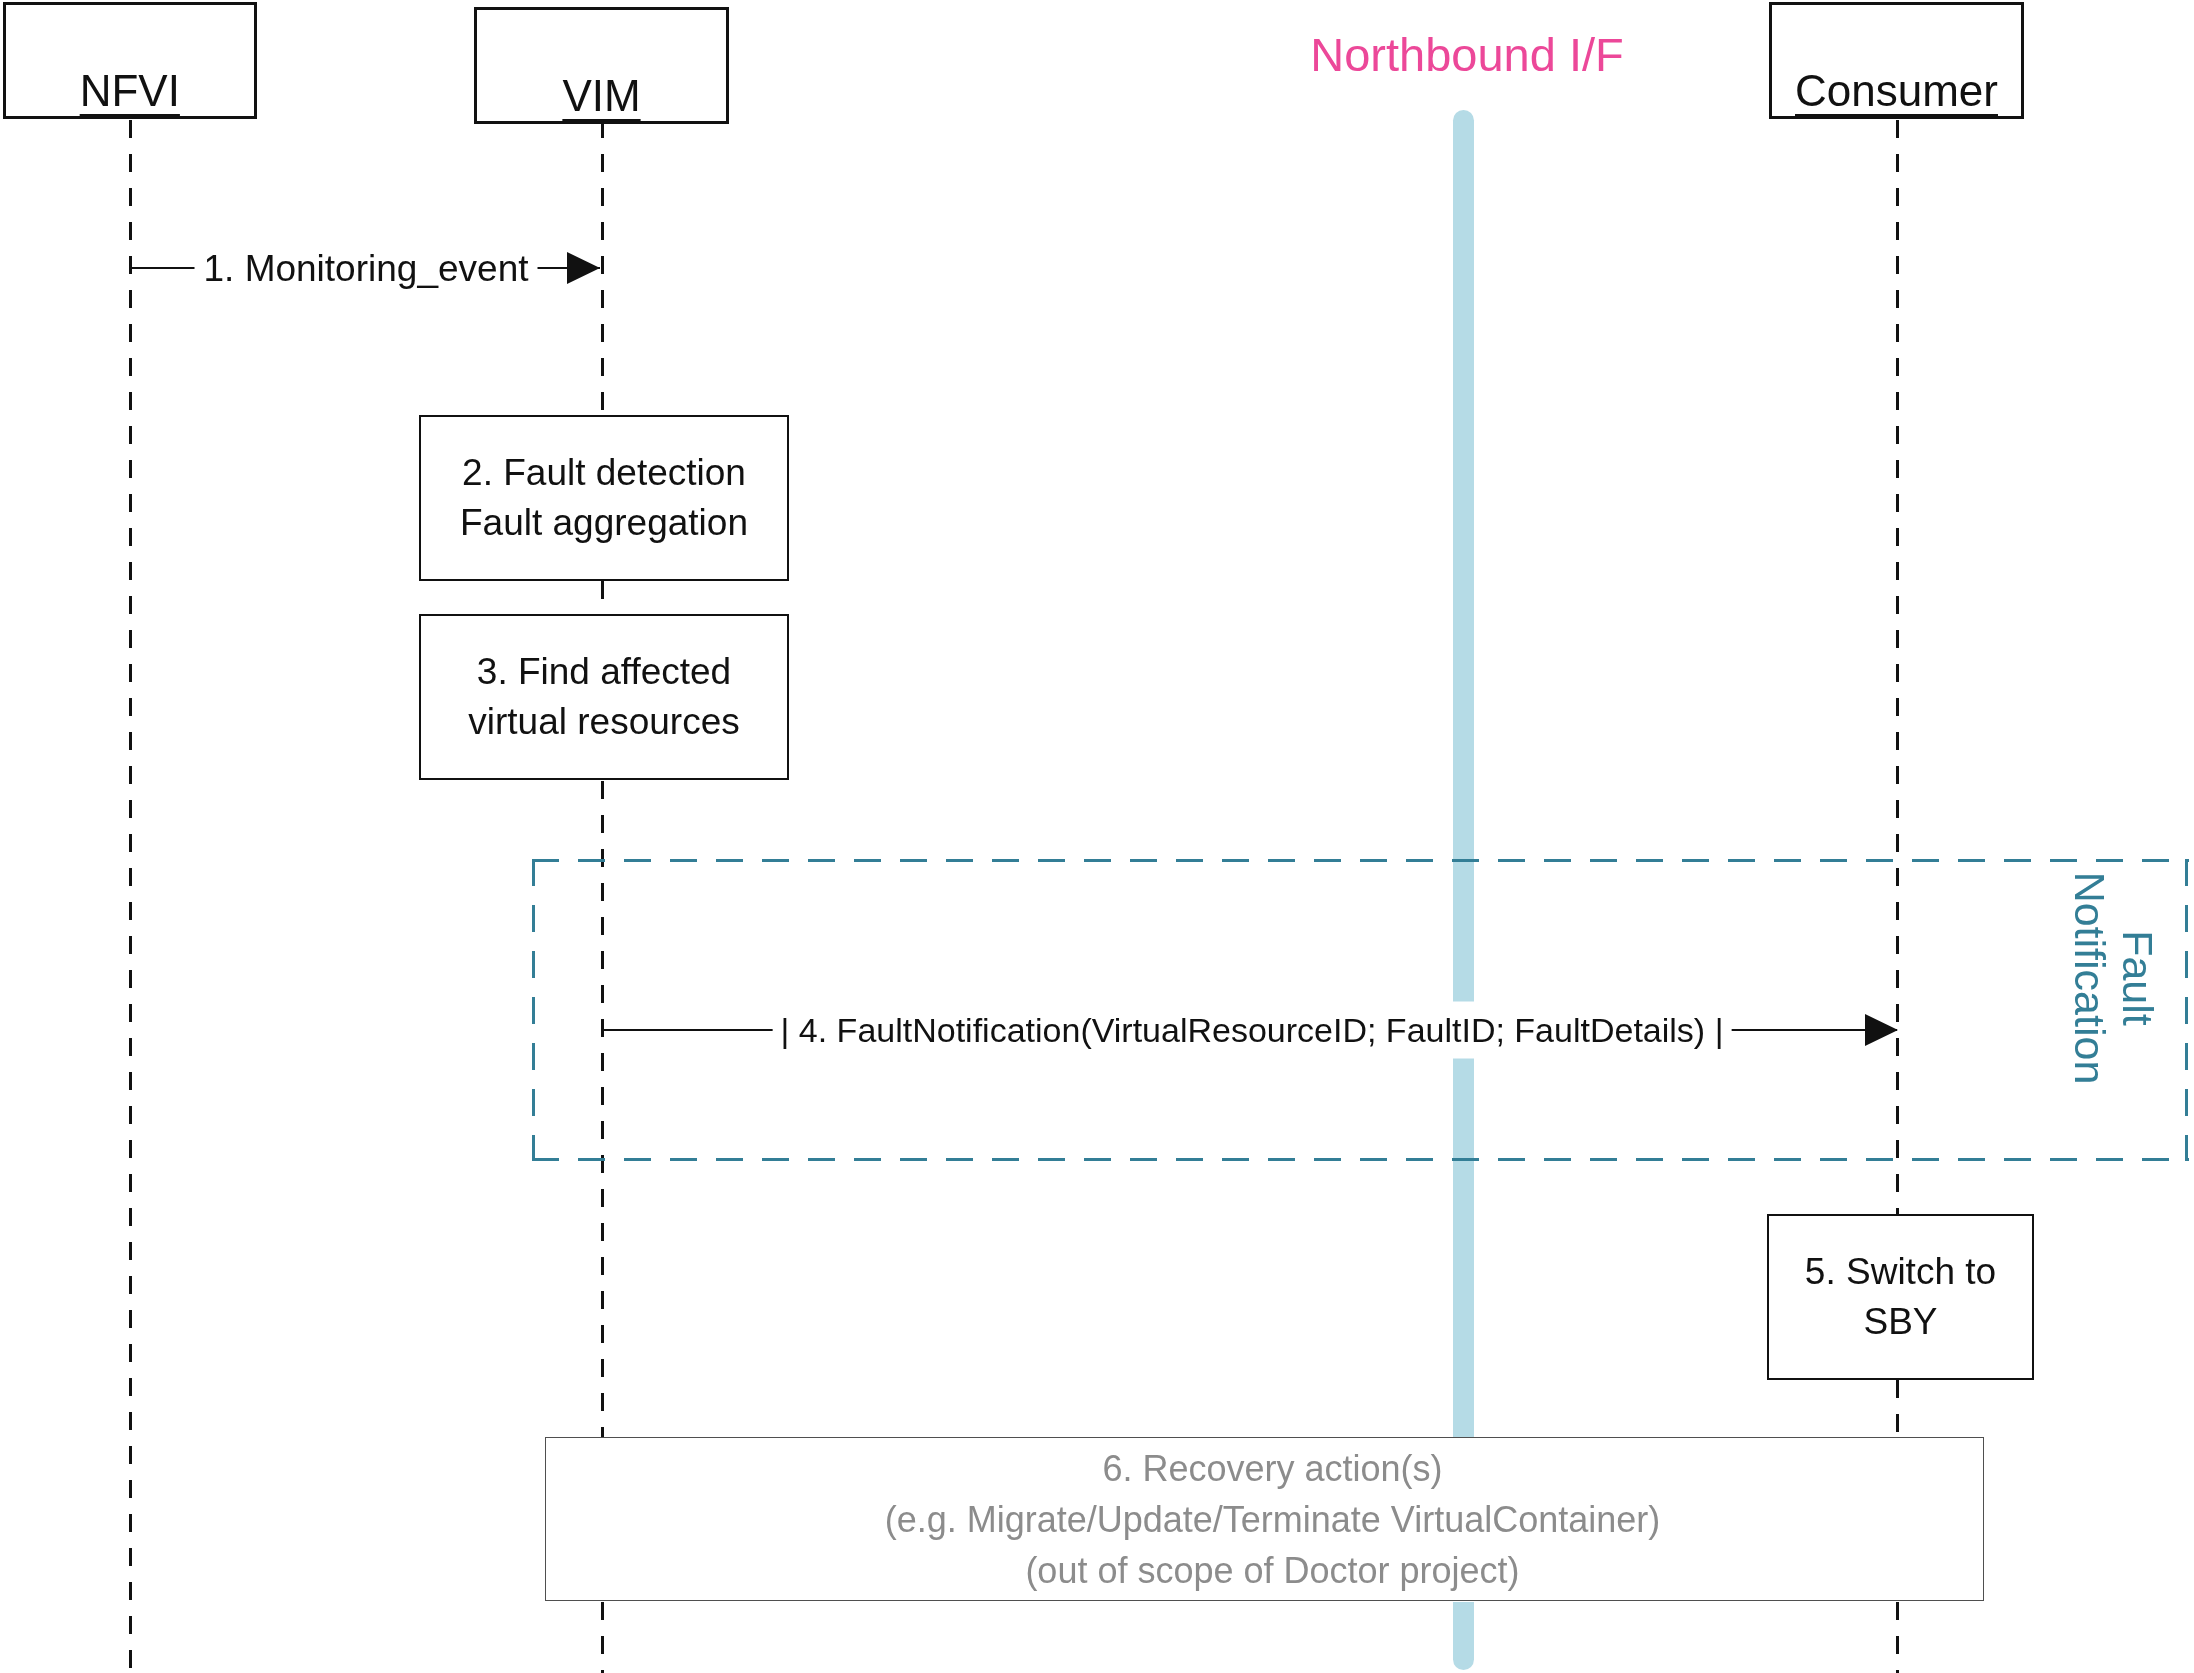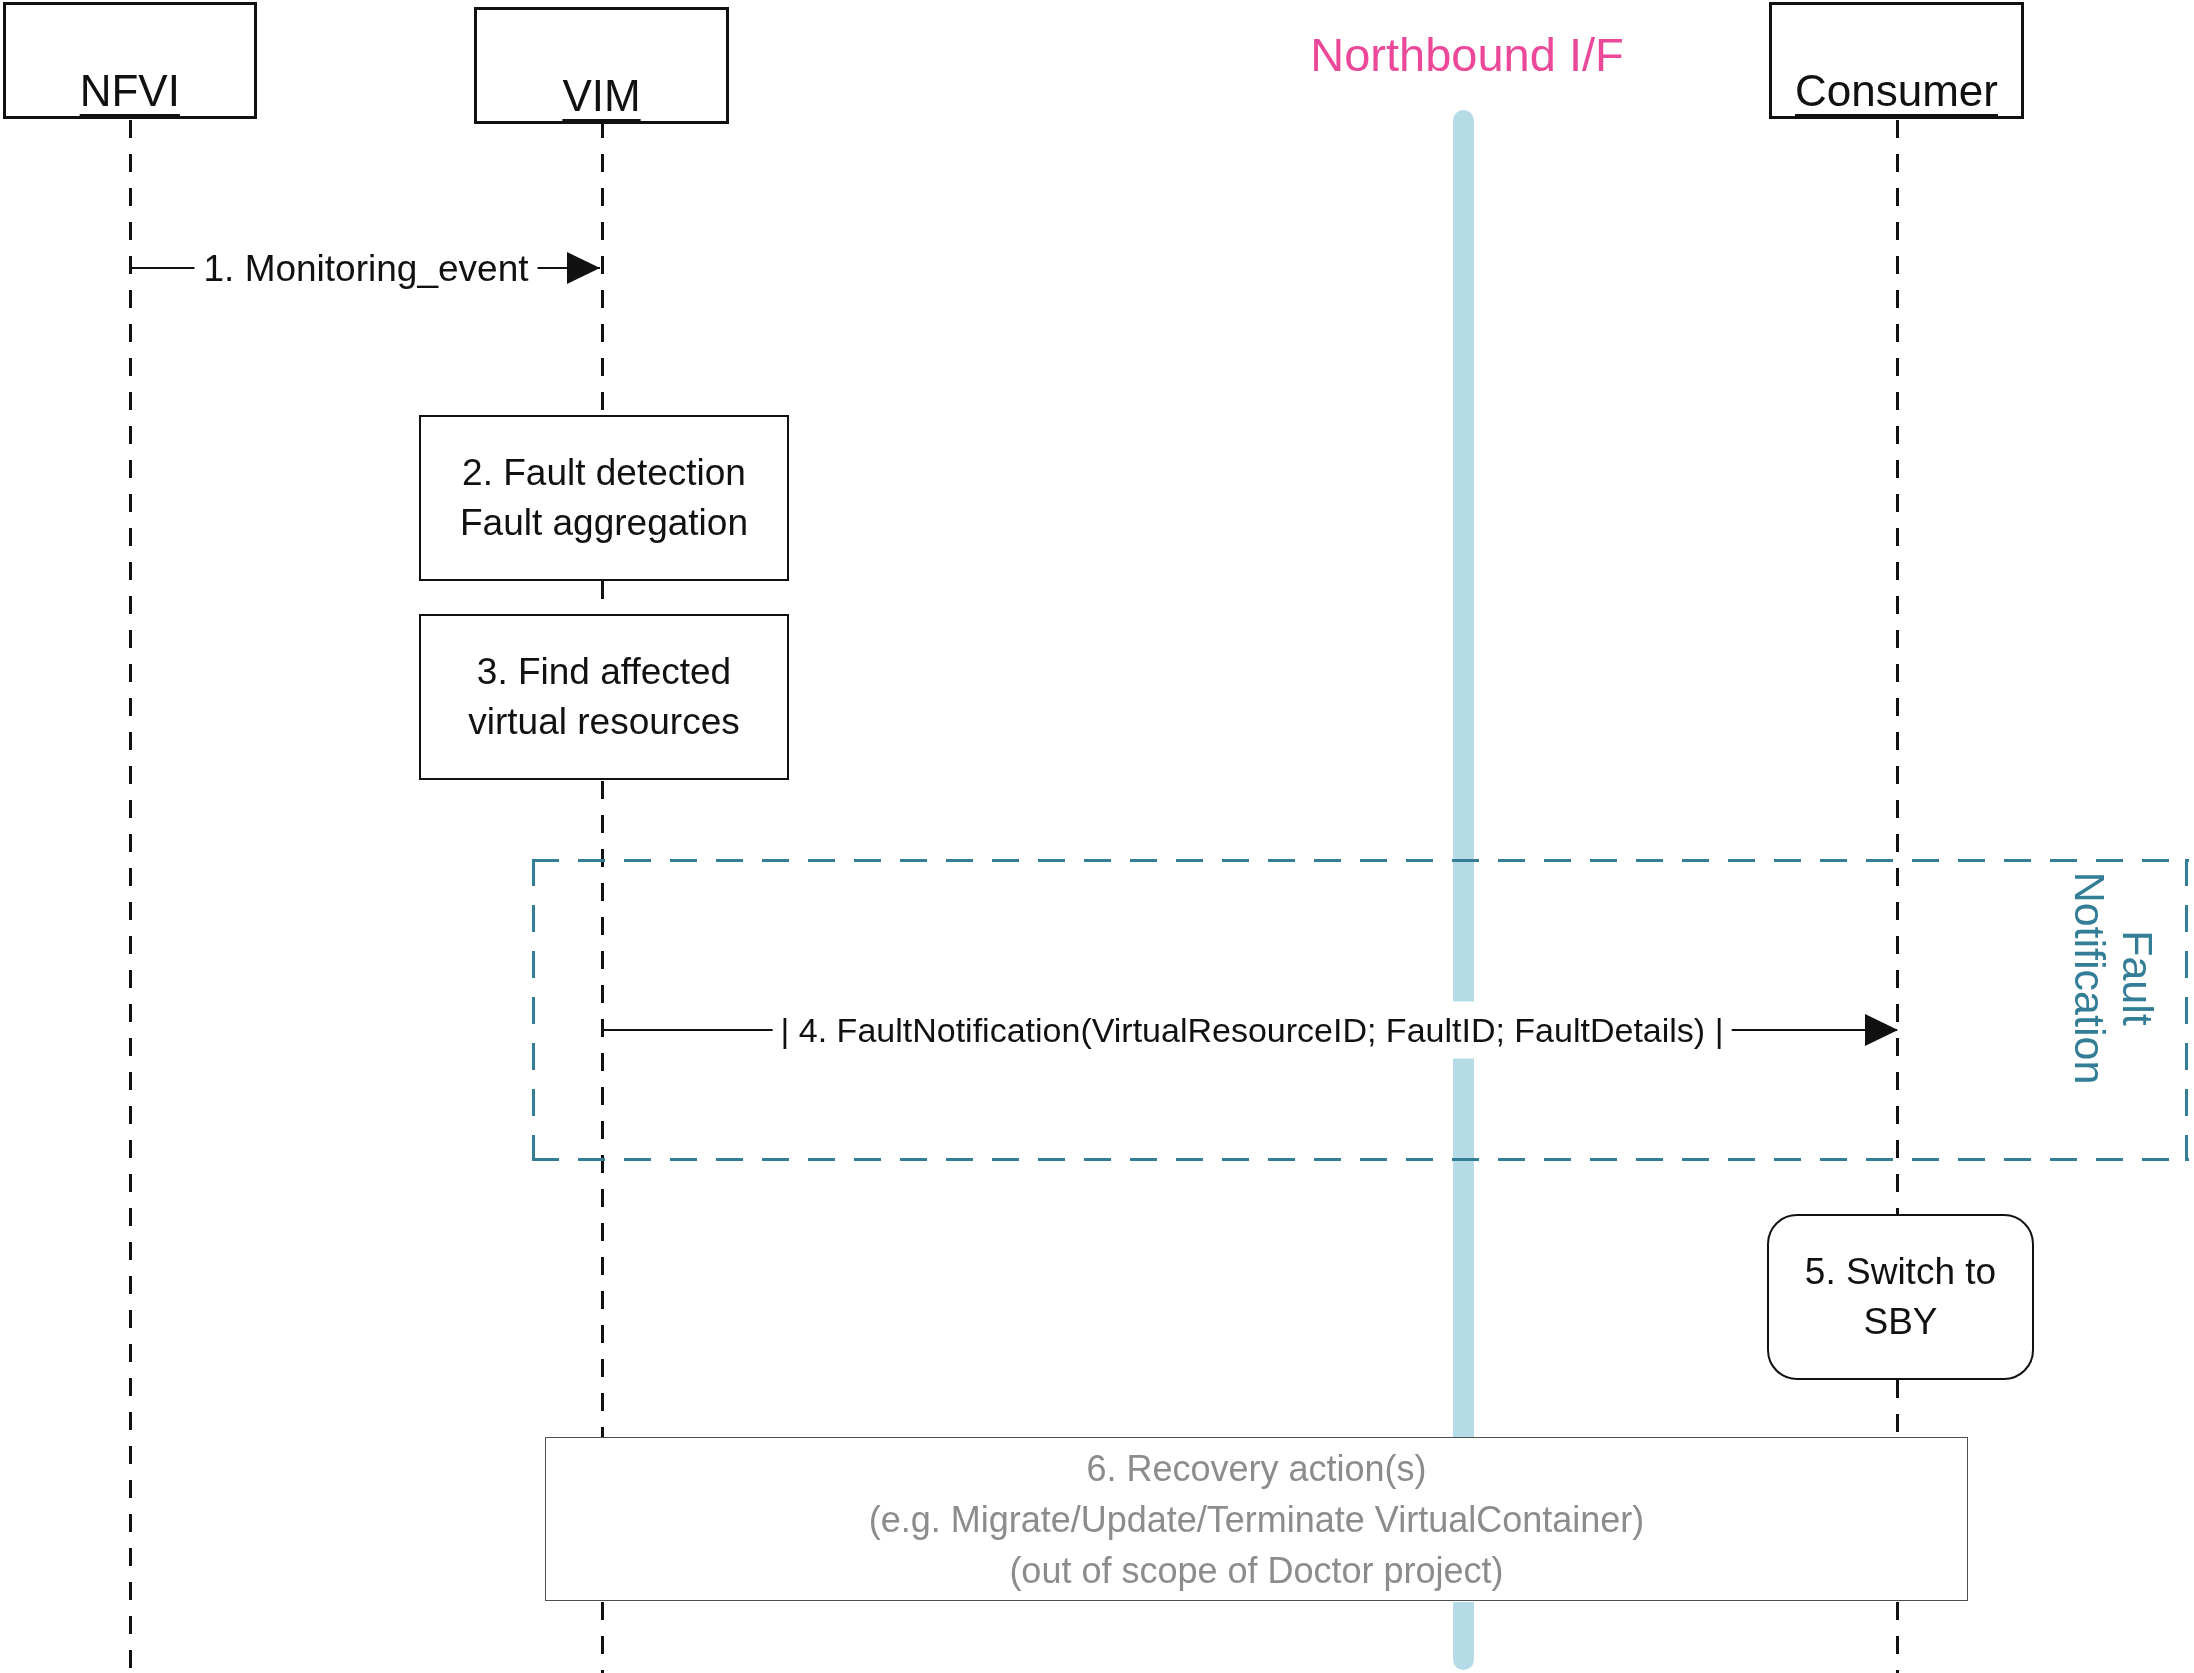--- a/index.html
+++ b/index.html
@@ -60,23 +60,23 @@
             font-size:37px;line-height:47px;padding:3.4px 9px;white-space:nowrap;}
   .m4-label{left:1252px;top:1030px;transform:translate(-50%,-50%);
             font-size:34px;padding:9px 7.9px;white-space:nowrap;}
 
   
   .box{border:2.3px solid #111;background:#fff;display:flex;flex-direction:column;
        align-items:center;justify-content:center;text-align:center;
        font-size:37px;line-height:50px;}
   .box-2{left:419px;top:415px;width:366px;height:162px;align-items:center;}
   .box-3{left:419px;top:614px;width:366px;height:162px;}
-  .box-5{left:1767px;top:1214px;width:263px;height:162px;border-radius:30px;}
+  .box-5{left:1767px;top:1214px;width:263px;height:162px;}
   .box-6{left:545px;top:1437px;width:1421px;height:162px;border:1.7px solid #4f4f4f;
-         color:#8C8C8C;font-size:36px;line-height:51px;}
+         color:#8C8C8C;font-size:36px;line-height:51px;padding-left:16px;}
 </style>
 </head>
 <body>
 
 <div class="seq">
 
   <div class="abs vdash ll-nfvi-1"></div>
   <div class="abs vdash ll-vim-1"></div>
   <div class="abs vdash ll-vim-2"></div>
   <div class="abs vdash ll-vim-3"></div>

